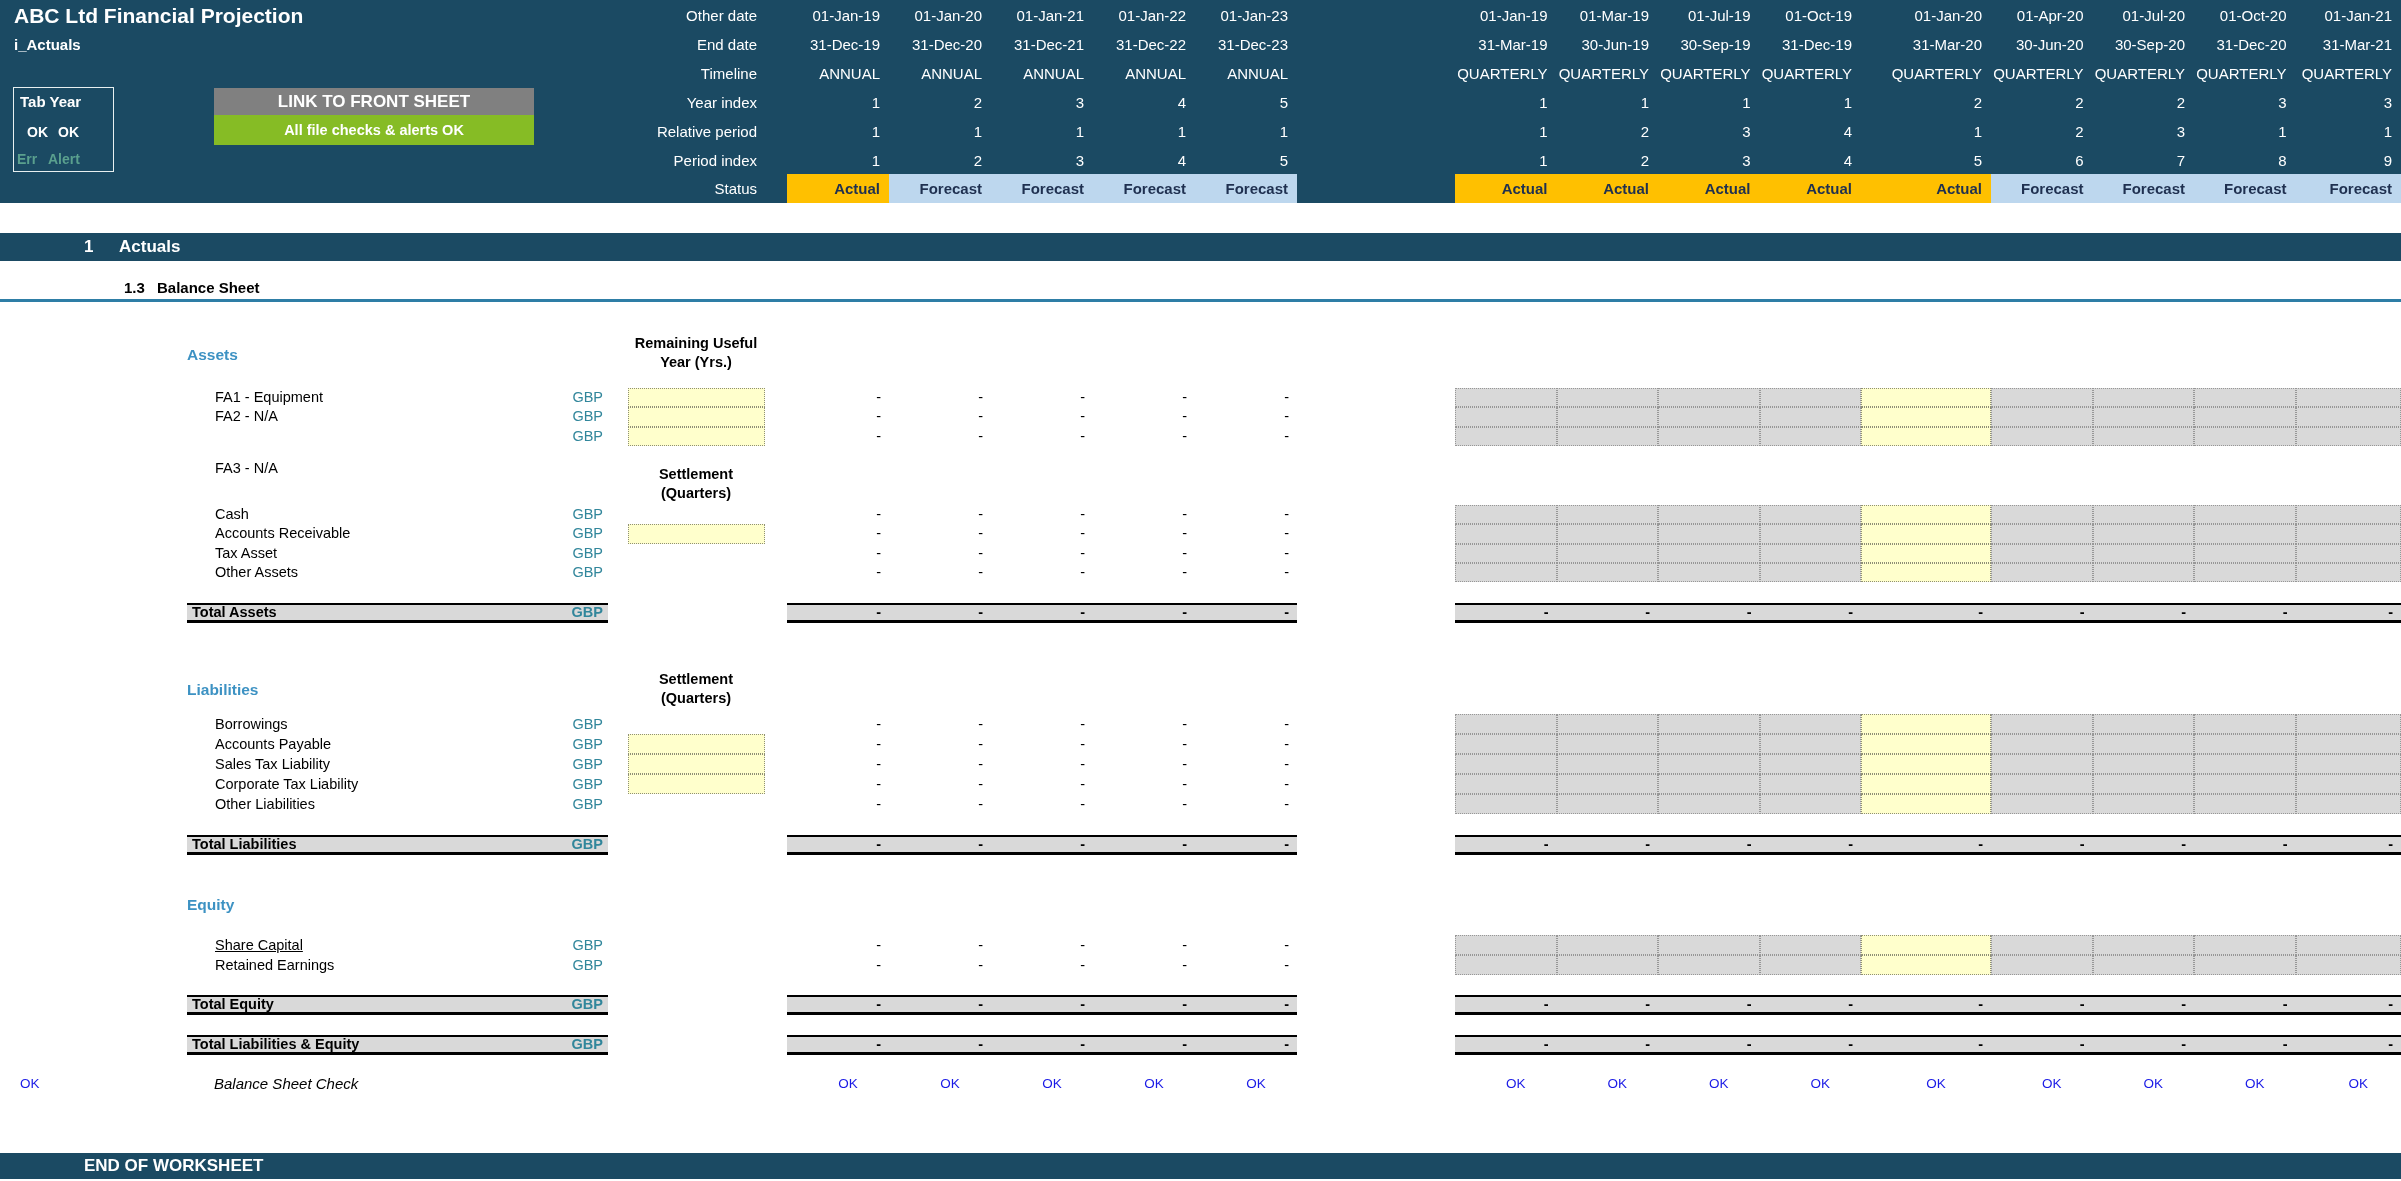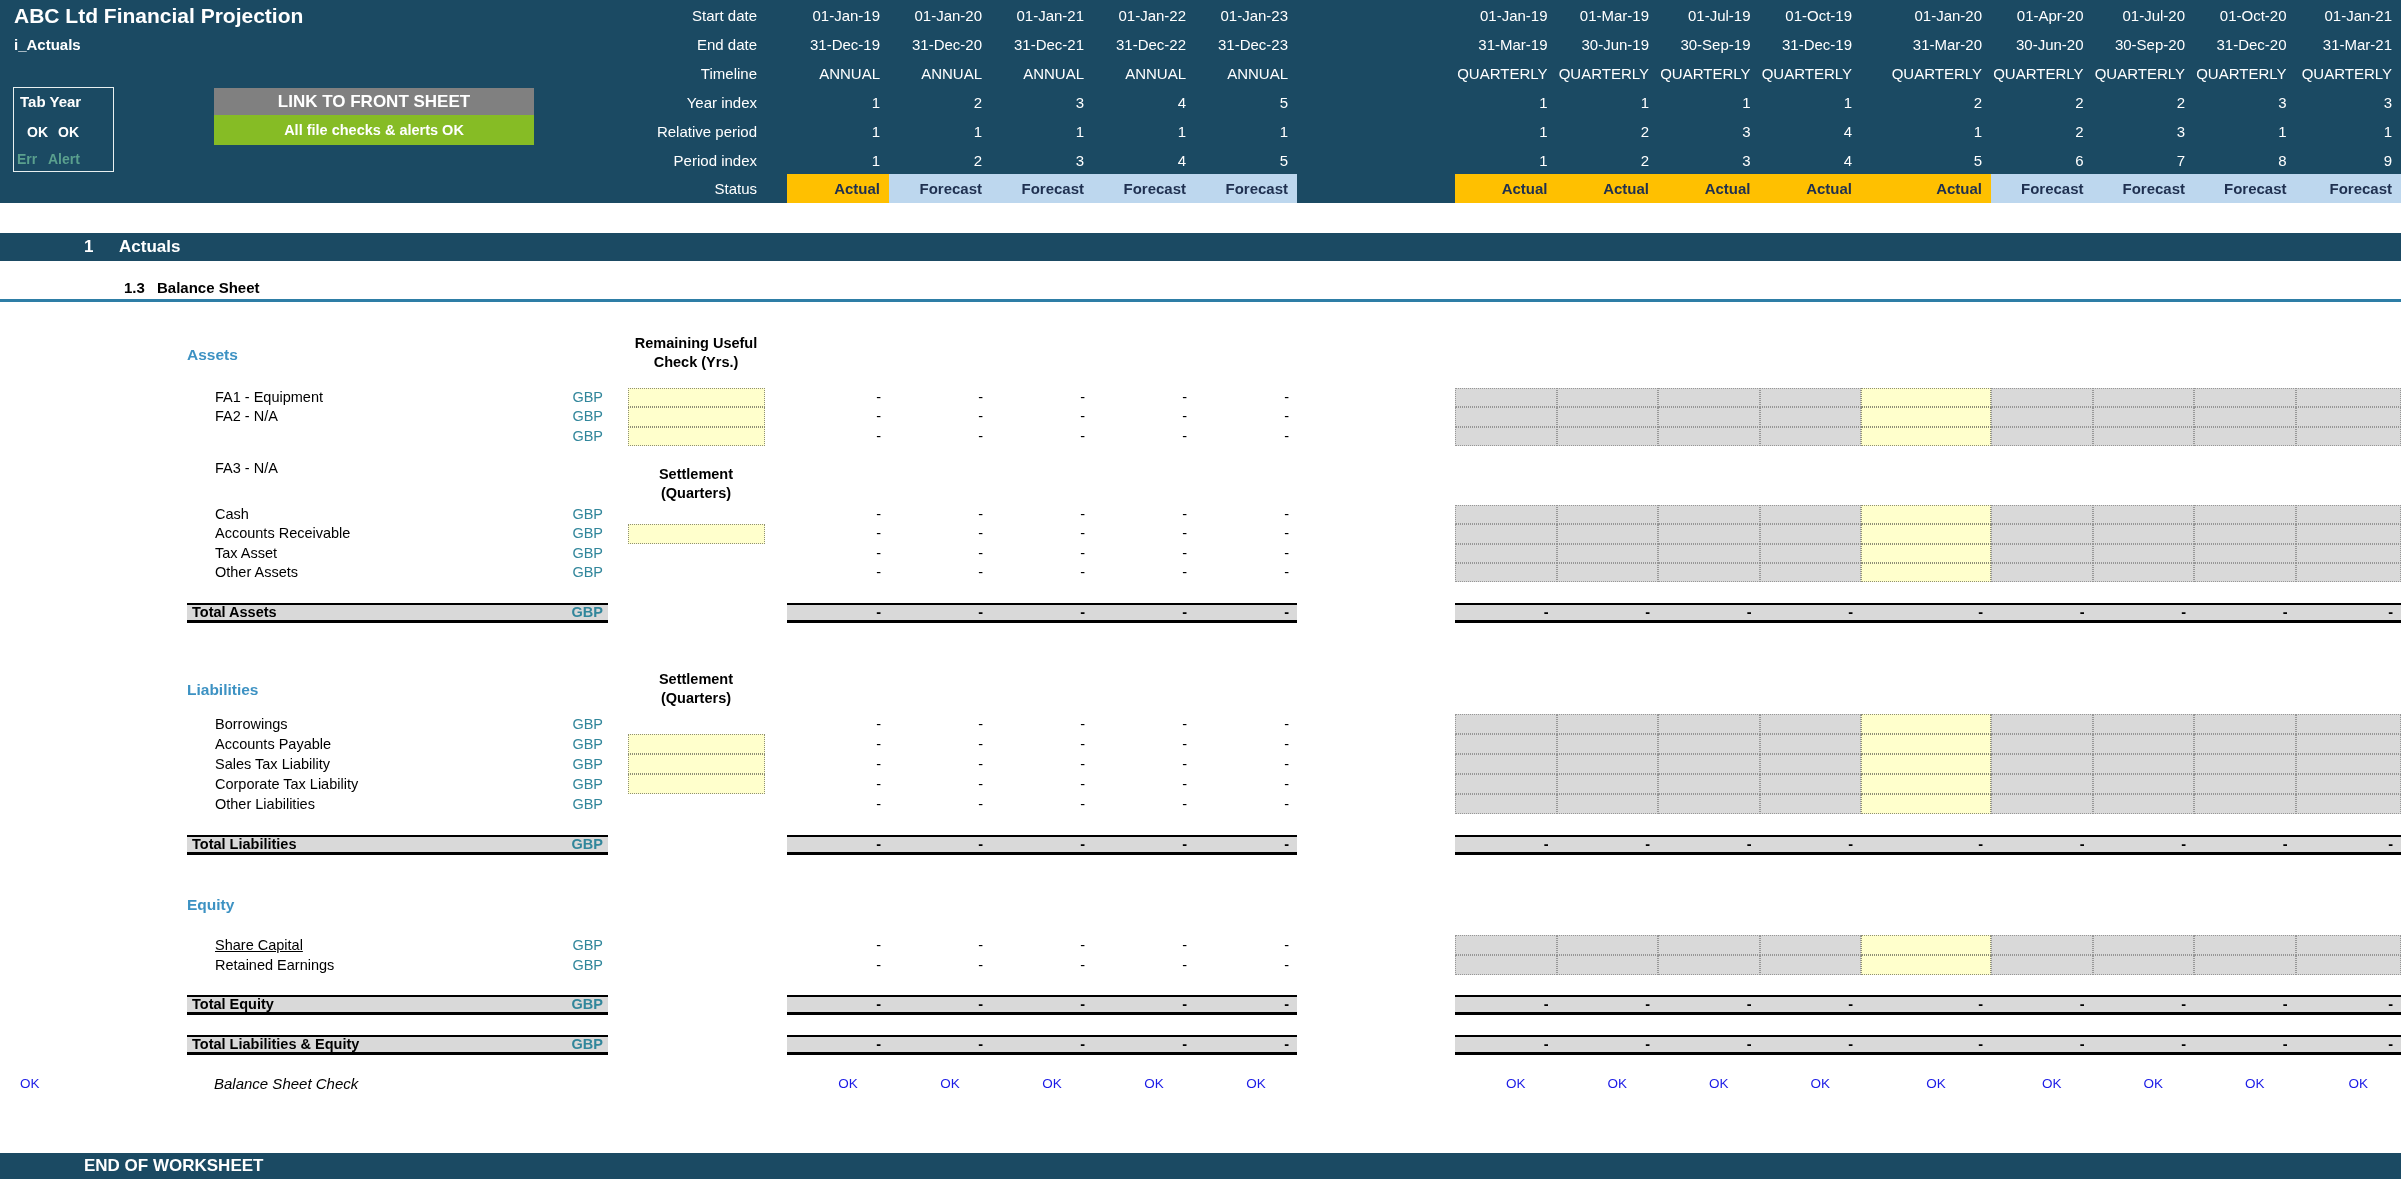--- a/index.html
+++ b/index.html
@@ -79,40 +79,40 @@
 <div class="abs subsec" style="left:124px">1.3</div>
 <div class="abs subsec" style="left:157px">Balance Sheet</div>
 <div class="abs rule"></div>
 
 <div class="abs shead" style="top:345px">Assets</div>
 <div class="abs shead" style="top:680px">Liabilities</div>
 <div class="abs shead" style="top:895px">Equity</div>
 
 <div class="abs colhead" style="top:334px">
   <div>Remaining Useful</div>
-  <div>Check (Yrs.)</div>
+  <div>Year (Yrs.)</div>
 </div>
 <div class="abs colhead" style="top:465px">
   <div>Settlement</div>
   <div>(Quarters)</div>
 </div>
 <div class="abs colhead" style="top:670px">
   <div>Settlement</div>
   <div>(Quarters)</div>
 </div>
 
 <div class="abs ok" style="left:20px;top:1074px">OK</div>
 <div class="abs checklbl">Balance Sheet Check</div>
 
 <div class="abs endbar">
   <span class="t">END OF WORKSHEET</span>
 </div>
 
 <div id="gen">
-    <div class="abs hlab" style="top: 1px;">Start date</div>
+    <div class="abs hlab" style="top: 1px;">Other date</div>
     <div class="abs hlab" style="top: 30px;">End date</div>
     <div class="abs hlab" style="top: 59px;">Timeline</div>
     <div class="abs hlab" style="top: 88px;">Year index</div>
     <div class="abs hlab" style="top: 117px;">Relative period</div>
     <div class="abs hlab" style="top: 146px;">Period index</div>
     <div class="abs hlab" style="top: 174px;">Status</div>
     <div class="abs hcell" style="left: 787px; top: 1px; width: 102px;">01-Jan-19</div>
     <div class="abs hcell" style="left: 787px; top: 30px; width: 102px;">31-Dec-19</div>
     <div class="abs hcell" style="left: 787px; top: 59px; width: 102px;">ANNUAL</div>
     <div class="abs hcell" style="left: 787px; top: 88px; width: 102px;">1</div>

